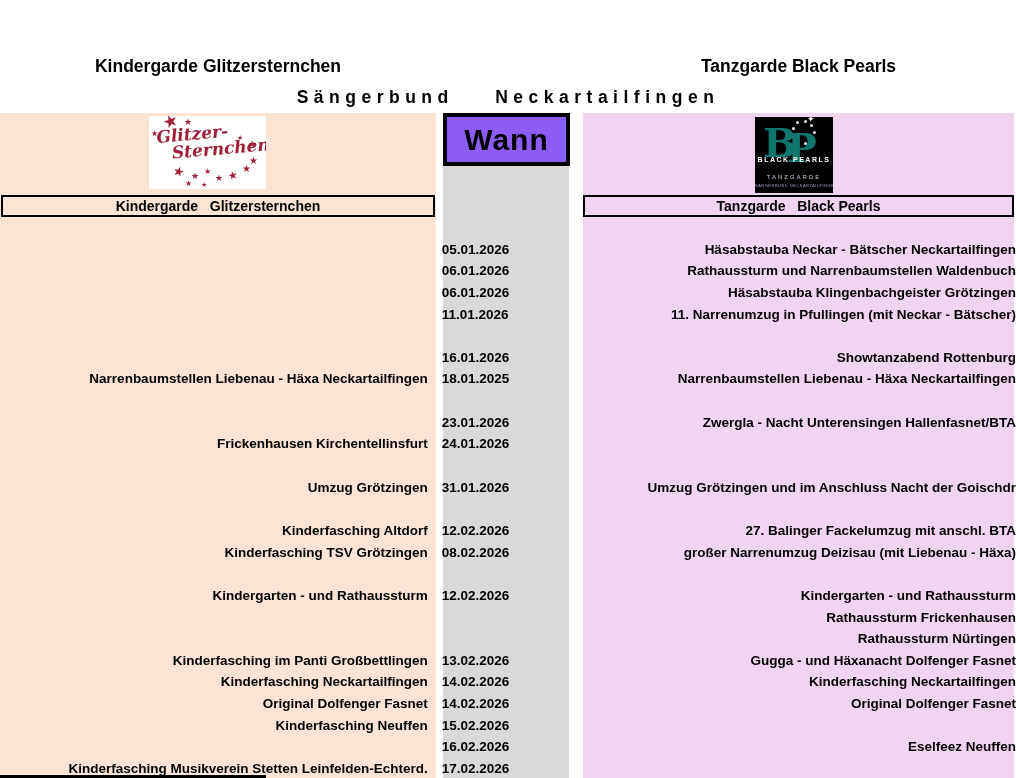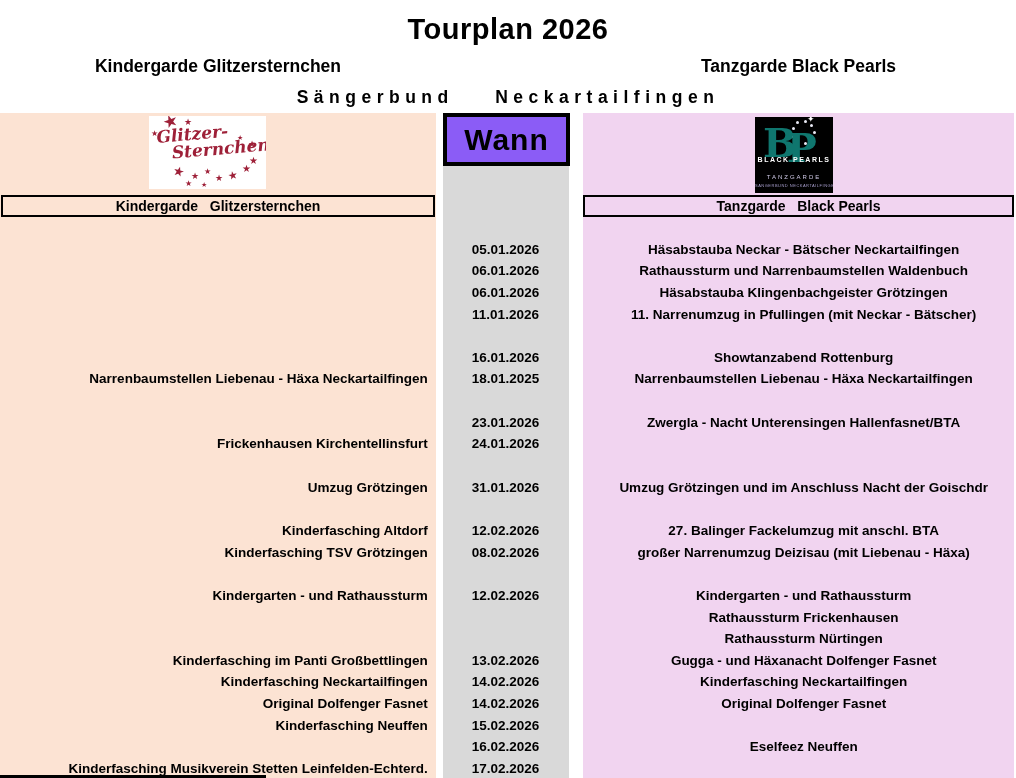--- a/index.html
+++ b/index.html
@@ -34,22 +34,22 @@
     border:2px solid #000; display:flex; align-items:center; justify-content:center;
     font-size:14px; font-weight:bold; white-space:pre;
   }
   .bar-left  { left:1px;   width:434px; background:#fce3d3; }
   .bar-right { left:583px; width:431px; background:#f1d4f0; }
   .rows { position:absolute; left:0; top:217px; width:1016px; }
   .row  { display:flex; height:21.65px; }
   .cell { font-size:13.5px; font-weight:bold; line-height:21.65px; white-space:nowrap; overflow:hidden; }
   .cell-left  { width:429px; padding-right:7px; text-align:right; }
   .gap1 { width:7px; }  .gap2 { width:14px; }
-  .cell-date  { width:128px; text-align:center; }
-  .cell-right { width:426px; padding-left:8px; text-align:center; }
+  .cell-date  { width:128px; }
+  .cell-right { width:426px; padding-left:8px; text-align:right; }
   .bottom-line { position:absolute; left:0; top:775px; width:266px; height:3px; background:#000; }
 
   
   .logo-left {
     position:absolute; left:149px; top:116px; width:117px; height:73px;
     background:#fff; overflow:hidden;
   }
   .logo-script {
     position:absolute; left:8px; top:8px;
     font-family:"DejaVu Serif","Liberation Serif",serif; font-style:italic; font-weight:bold;
@@ -92,21 +92,20 @@
   .p1{left:49px;top:3px;} .p2{left:55px;top:7px;} .p3{left:58px;top:14px;}
   .p4{left:55px;top:21px;} .p5{left:49px;top:25px;} .p6{left:41px;top:24px;}
   .p7{left:37px;top:18px;} .p8{left:37px;top:10px;} .p9{left:41px;top:4px;}
   .sparkle { position:absolute; left:52px; top:-2px; font-size:9px; color:#fff; line-height:1; }
 </style>
 </head>
 <body>
 
 <div class="page">
 
-  <div class="title">Tourplan 2026</div>
 
   <div class="group-label group-left">Kindergarde Glitzersternchen</div>
   <div class="group-label group-right">Tanzgarde Black Pearls</div>
   <div class="club-line">Sängerbund    Neckartailfingen</div>
 
   <div class="col col-left"></div>
   <div class="col col-mid"></div>
   <div class="col col-right"></div>
 
   <div class="wann-box">Wann</div>

